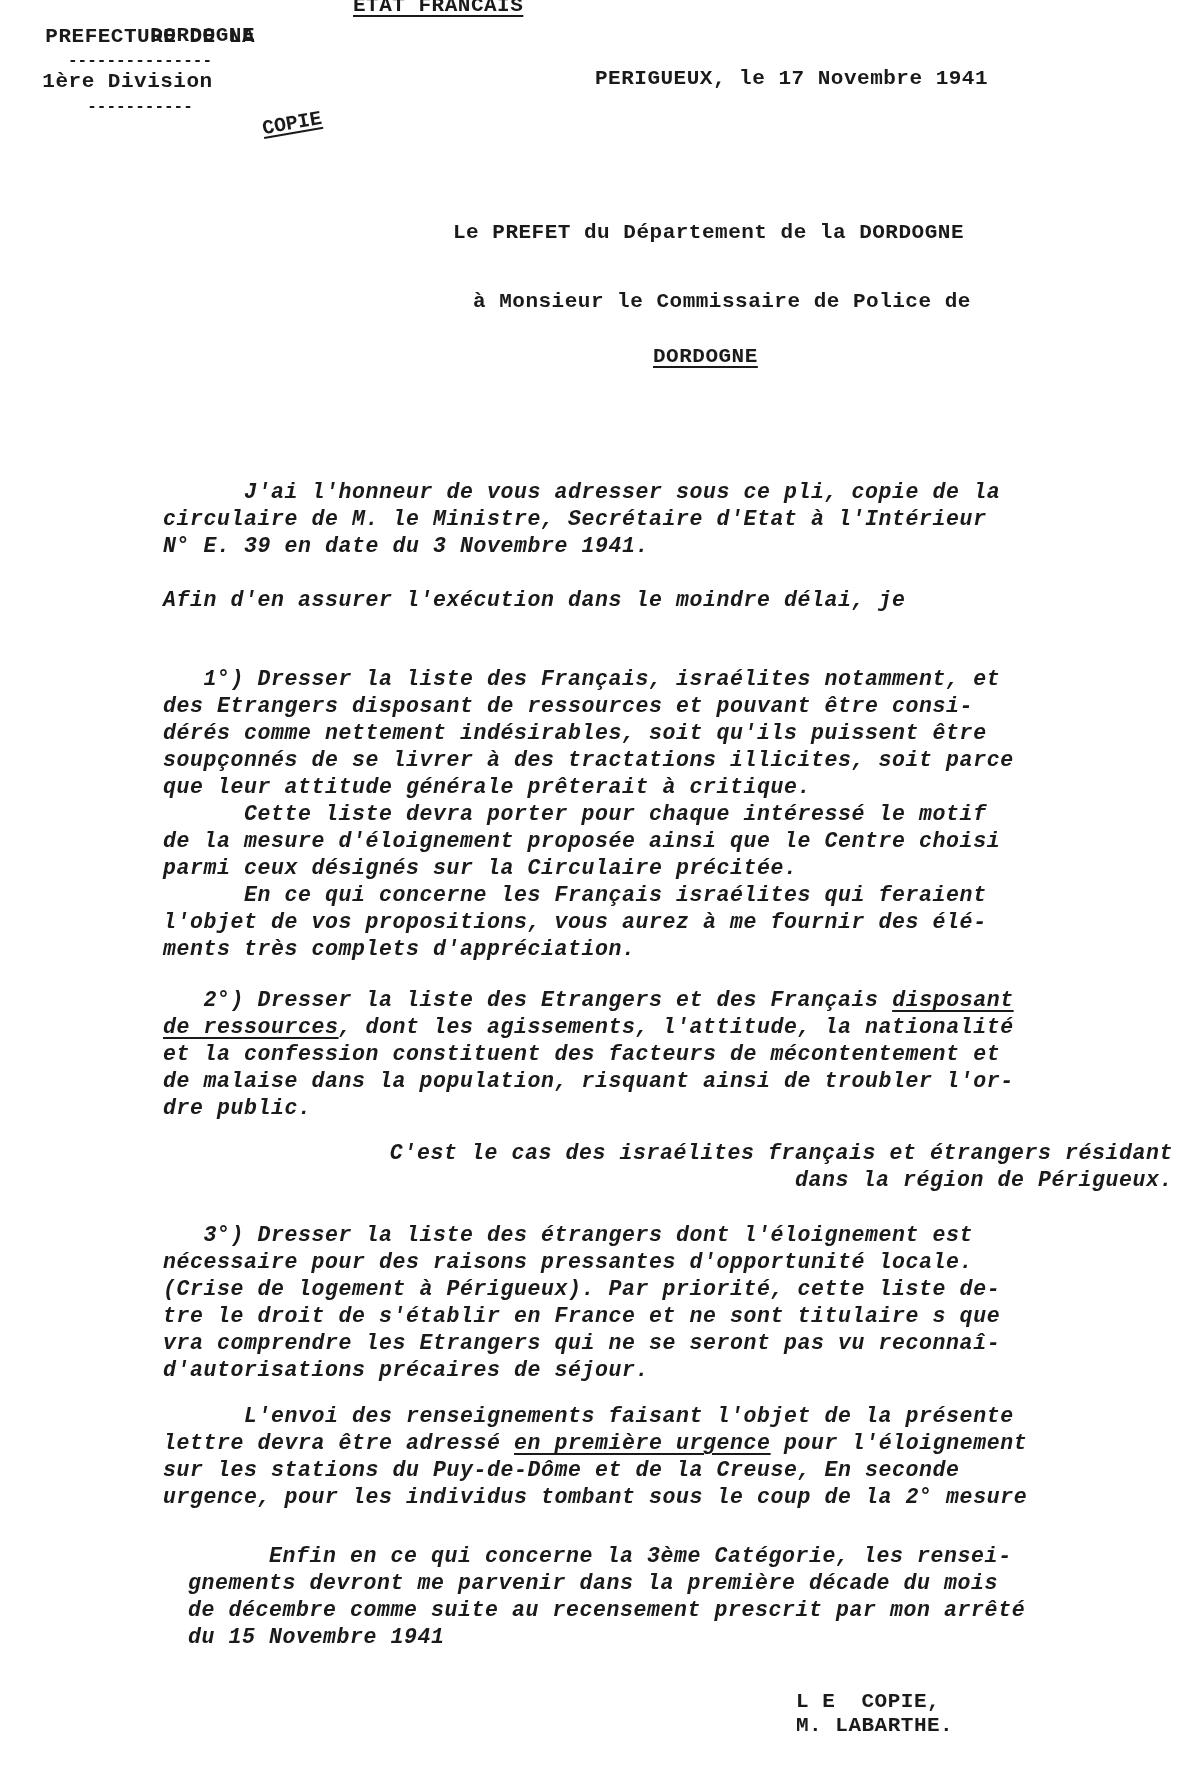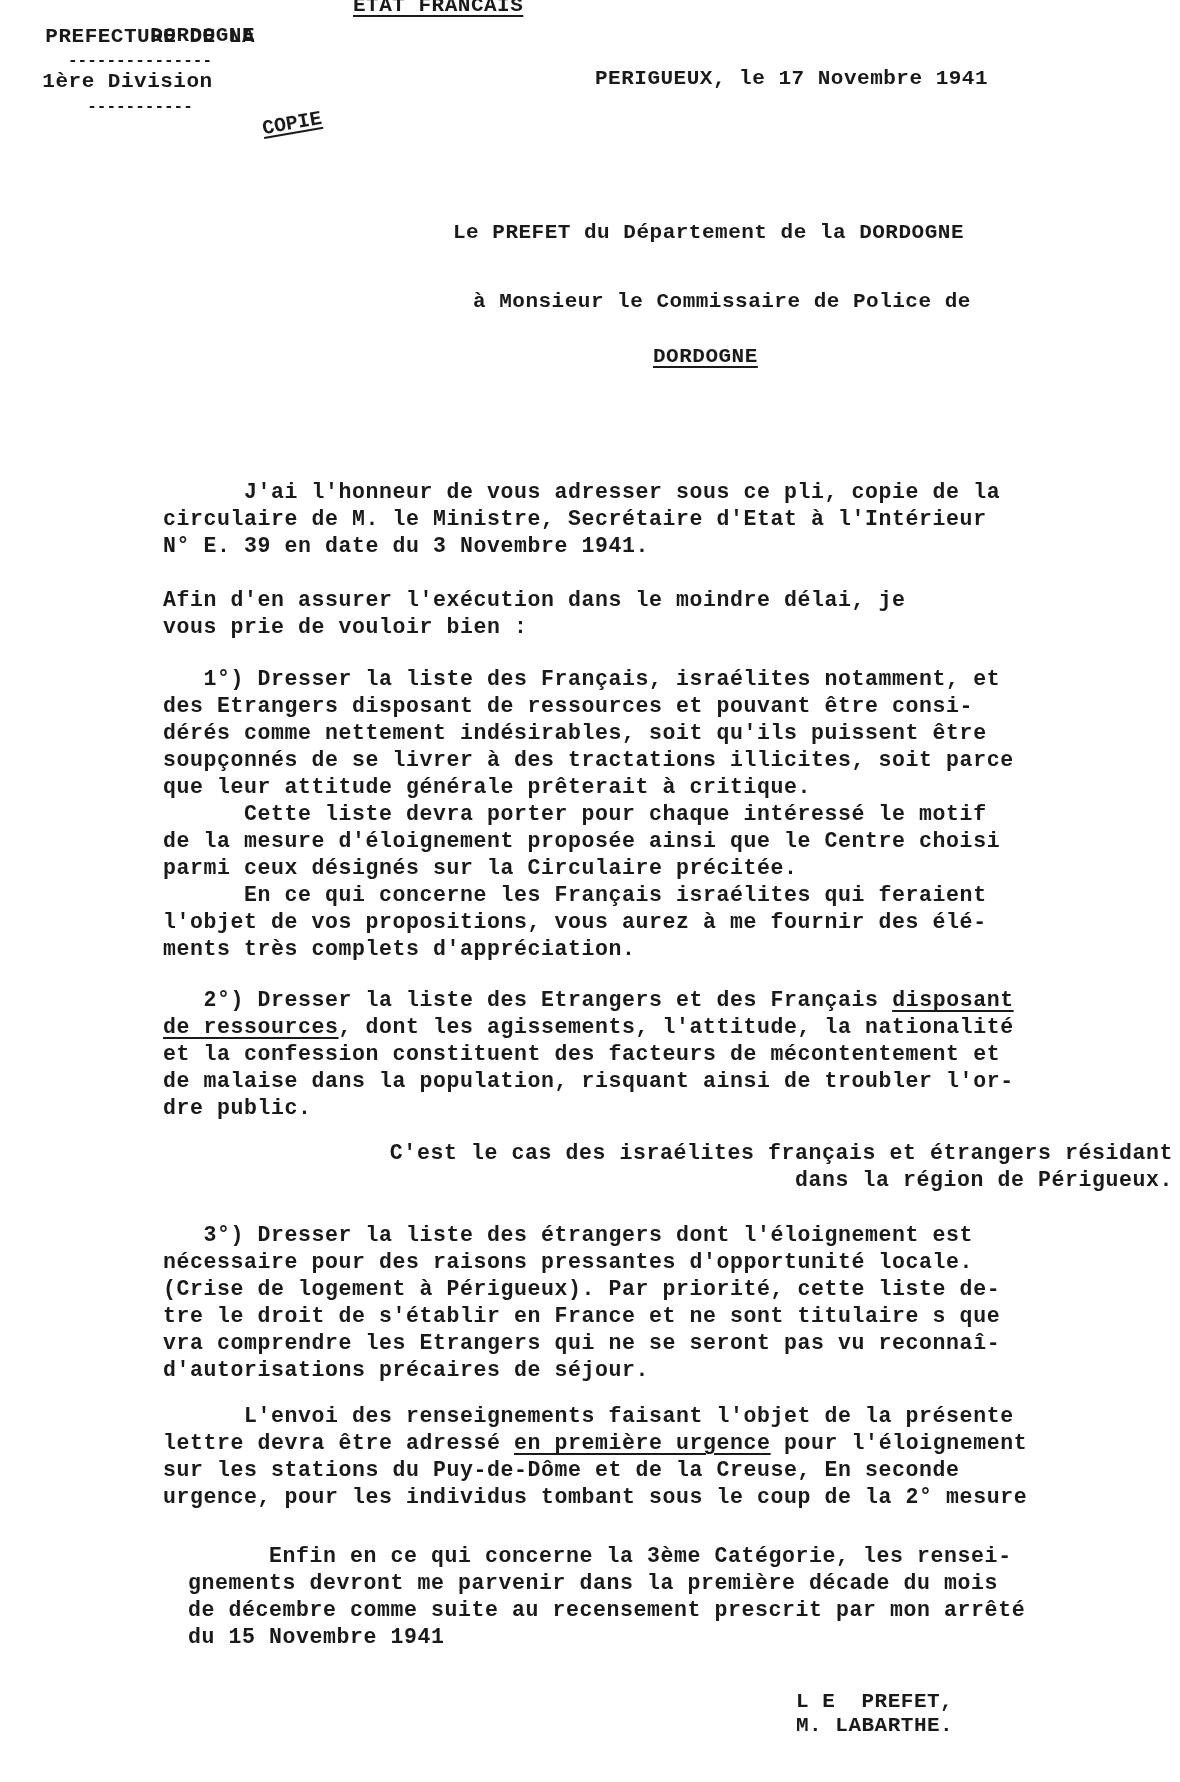--- a/index.html
+++ b/index.html
@@ -13,21 +13,21 @@
   .hdr { font-size: 21px; letter-spacing: 0.5px; }
   .body-line { font-size: 21.5px; letter-spacing: 0.6px; line-height: 27px; }
   .ul { text-decoration: underline; text-decoration-thickness: 2px; text-underline-offset: 4px; }
   .strike { text-decoration: line-through; }
   .dashes { font-size: 16px; letter-spacing: 0; }
   .copie {
     transform: rotate(-10deg); font-size: 20px;
     text-decoration: underline; text-decoration-thickness: 2px; text-underline-offset: 3px;
   }
   .para { position: absolute; left: 163px; width: 1010px; }
-  .para .line { display: block; white-space: pre; height: 27px; }
+  .para .line { display: block; white-space: pre; height: 27px; font-style: italic; }
 </style>
 </head>
 <body>
 
 <div class="abs hdr strike" style="left:0px; top:2px; width:255px; text-align:right; text-decoration:none;">
   <span>PREFECTURE DE LA</span>
 </div>
 <div class="abs hdr" style="left:0px; top:24px; width:255px; text-align:right;">DORDOGNE</div>
 <div class="abs dashes" style="left:40px; top:52px; width:200px; text-align:center;">---------------</div>
 <div class="abs hdr" style="left:0px; top:70px; width:255px; text-align:center;">1ère Division</div>
@@ -44,21 +44,20 @@
 <div class="abs hdr ul" style="left:653px; top:345px;">DORDOGNE</div>
 
 <div class="para body-line" style="top:479px;">
   <span class="line">      J'ai l'honneur de vous adresser sous ce pli, copie de la</span>
   <span class="line">circulaire de M. le Ministre, Secrétaire d'Etat à l'Intérieur</span>
   <span class="line">N° E. 39 en date du 3 Novembre 1941.</span>
 </div>
 
 <div class="para body-line" style="top:587px;">
   <span class="line">Afin d'en assurer l'exécution dans le moindre délai, je</span>
-  <span class="line">vous prie de vouloir bien :</span>
 </div>
 
 <div class="para body-line" style="top:666px;">
   <span class="line">   1°) Dresser la liste des Français, israélites notamment, et</span>
   <span class="line">des Etrangers disposant de ressources et pouvant être consi-</span>
   <span class="line">dérés comme nettement indésirables, soit qu'ils puissent être</span>
   <span class="line">soupçonnés de se livrer à des tractations illicites, soit parce</span>
   <span class="line">que leur attitude générale prêterait à critique.</span>
   <span class="line">      Cette liste devra porter pour chaque intéressé le motif</span>
   <span class="line">de la mesure d'éloignement proposée ainsi que le Centre choisi</span>
@@ -97,14 +96,14 @@
   <span class="line">urgence, pour les individus tombant sous le coup de la 2° mesure</span>
 </div>
 
 <div class="para body-line" style="top:1543px;margin-left:25px;">
   <span class="line">      Enfin en ce qui concerne la 3ème Catégorie, les rensei-</span>
   <span class="line">gnements devront me parvenir dans la première décade du mois</span>
   <span class="line">de décembre comme suite au recensement prescrit par mon arrêté</span>
   <span class="line">du 15 Novembre 1941</span>
 </div>
 
-<div class="abs hdr" style="left:796px; top:1690px;">L E  PREFET,</div>
+<div class="abs hdr" style="left:796px; top:1690px;">L E  COPIE,</div>
 <div class="abs hdr" style="left:796px; top:1714px;">M. LABARTHE.</div>
 
 </body></html>

